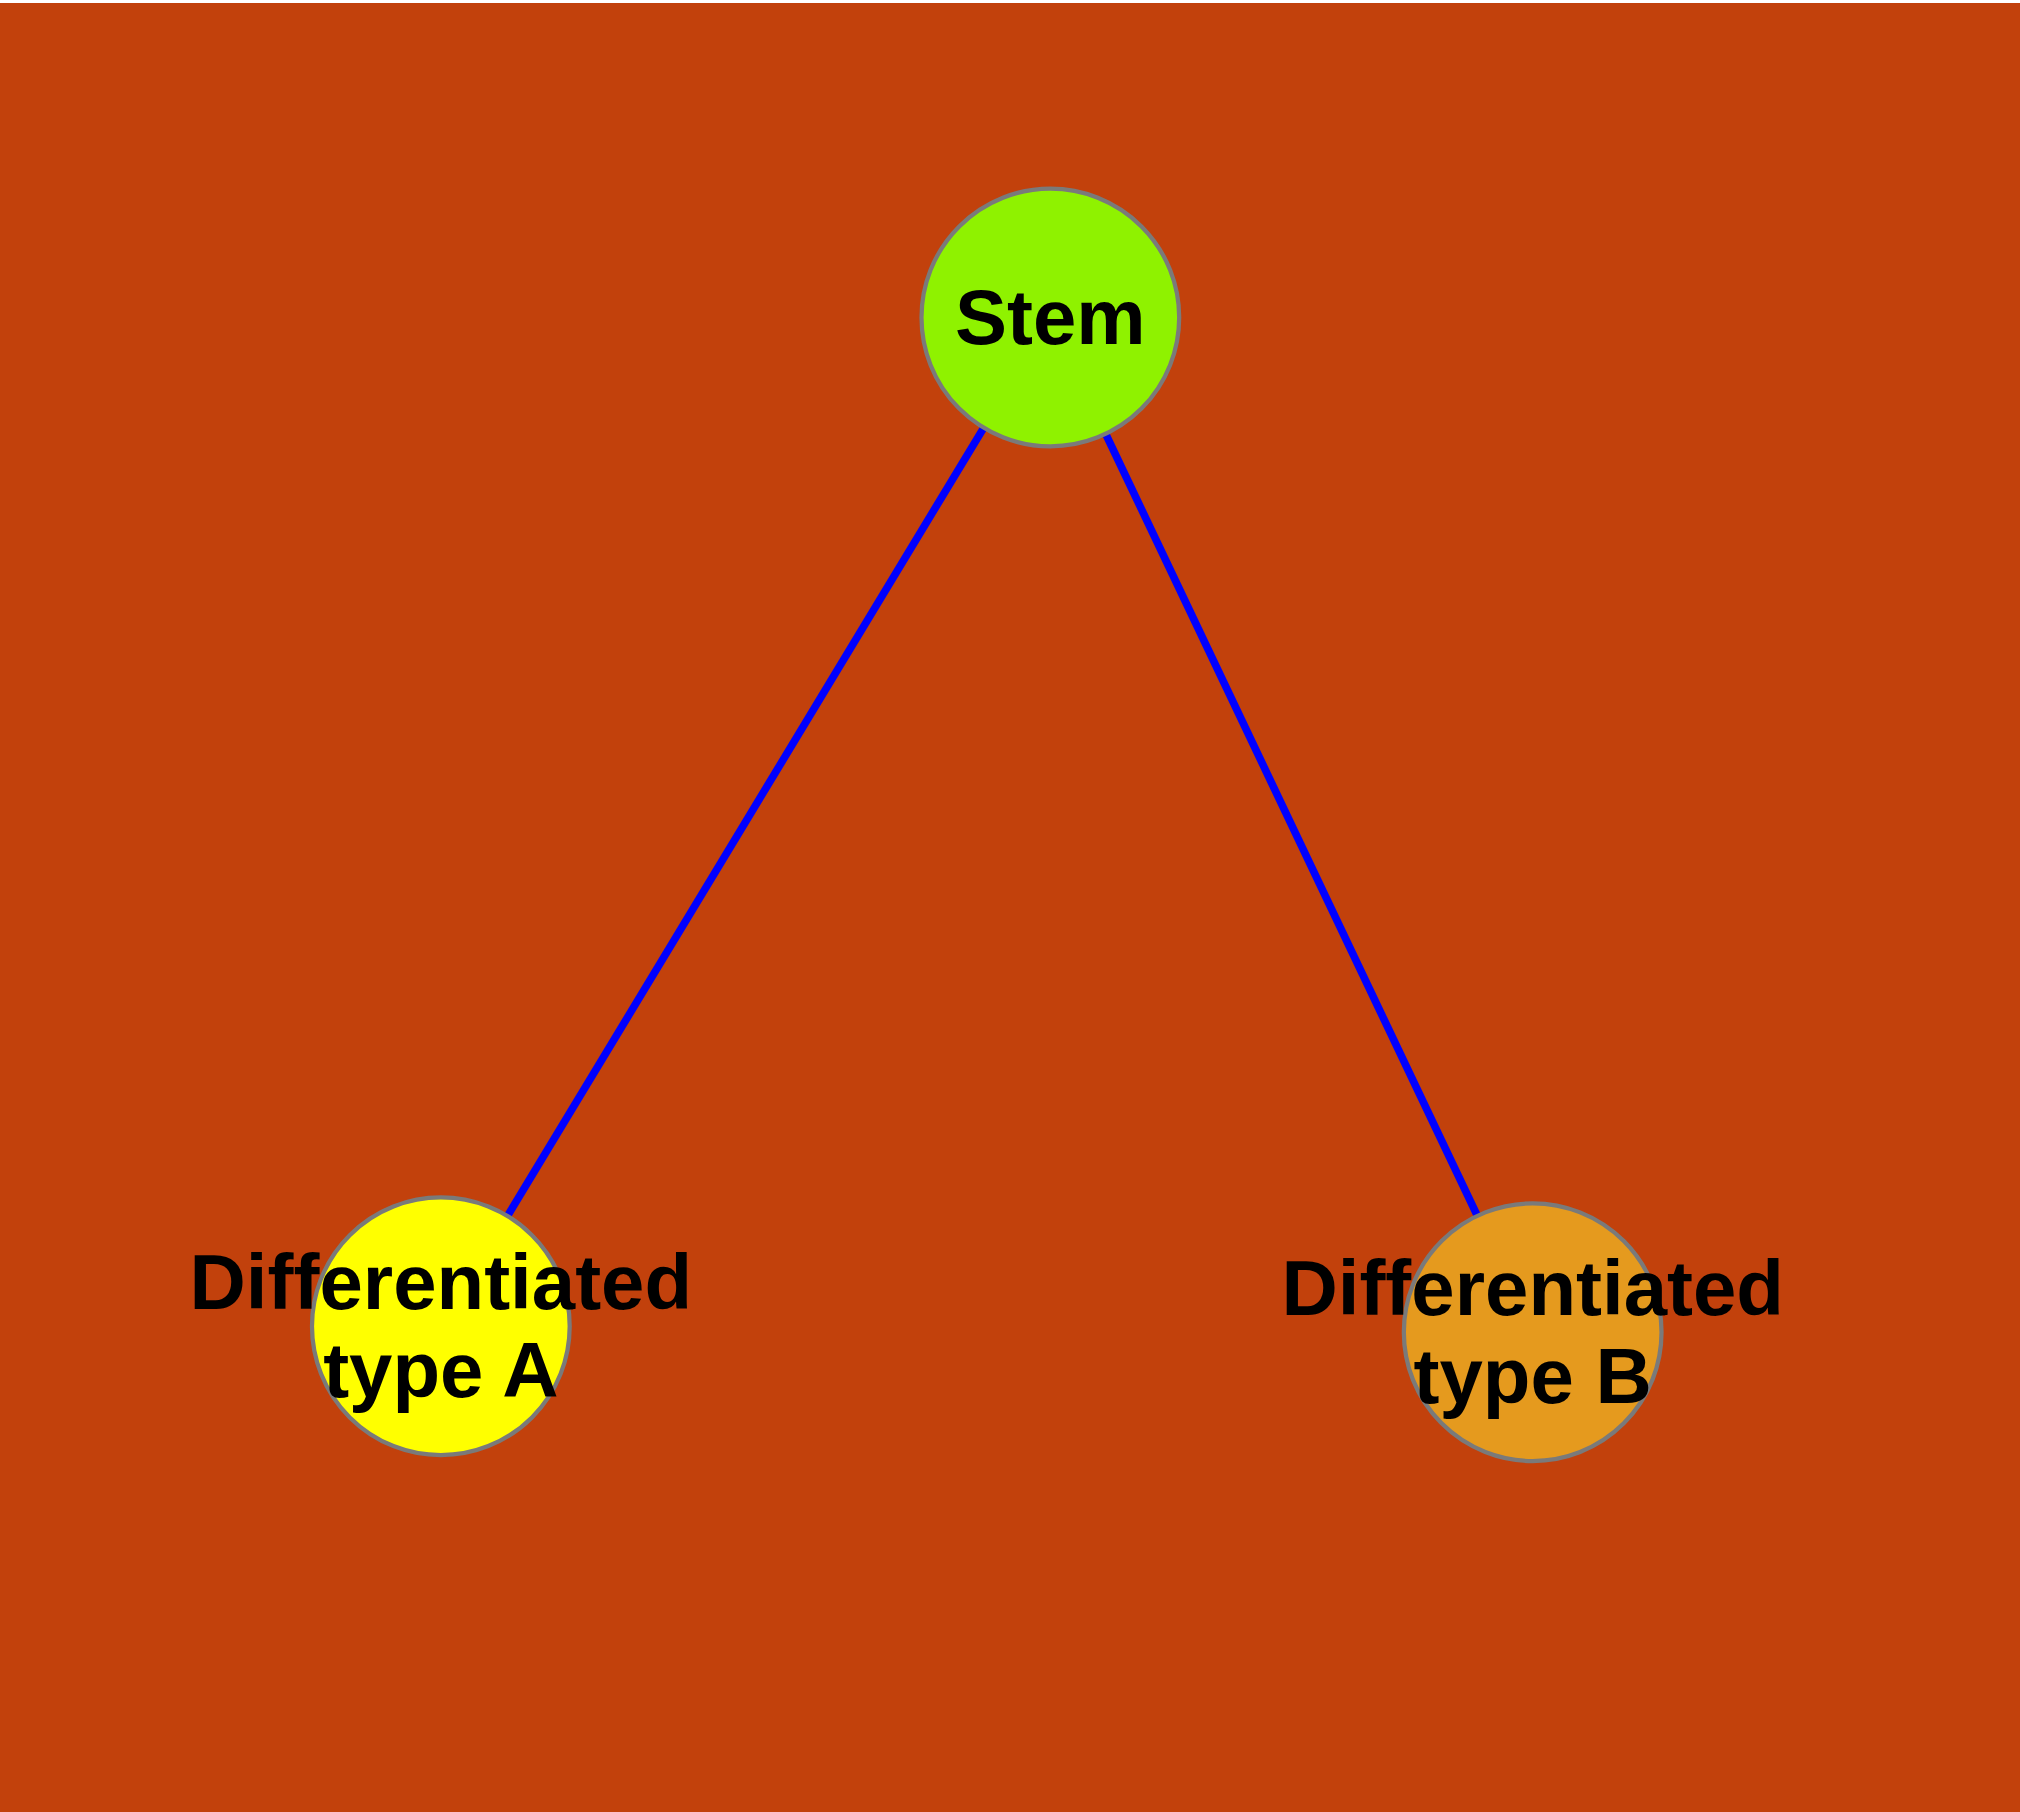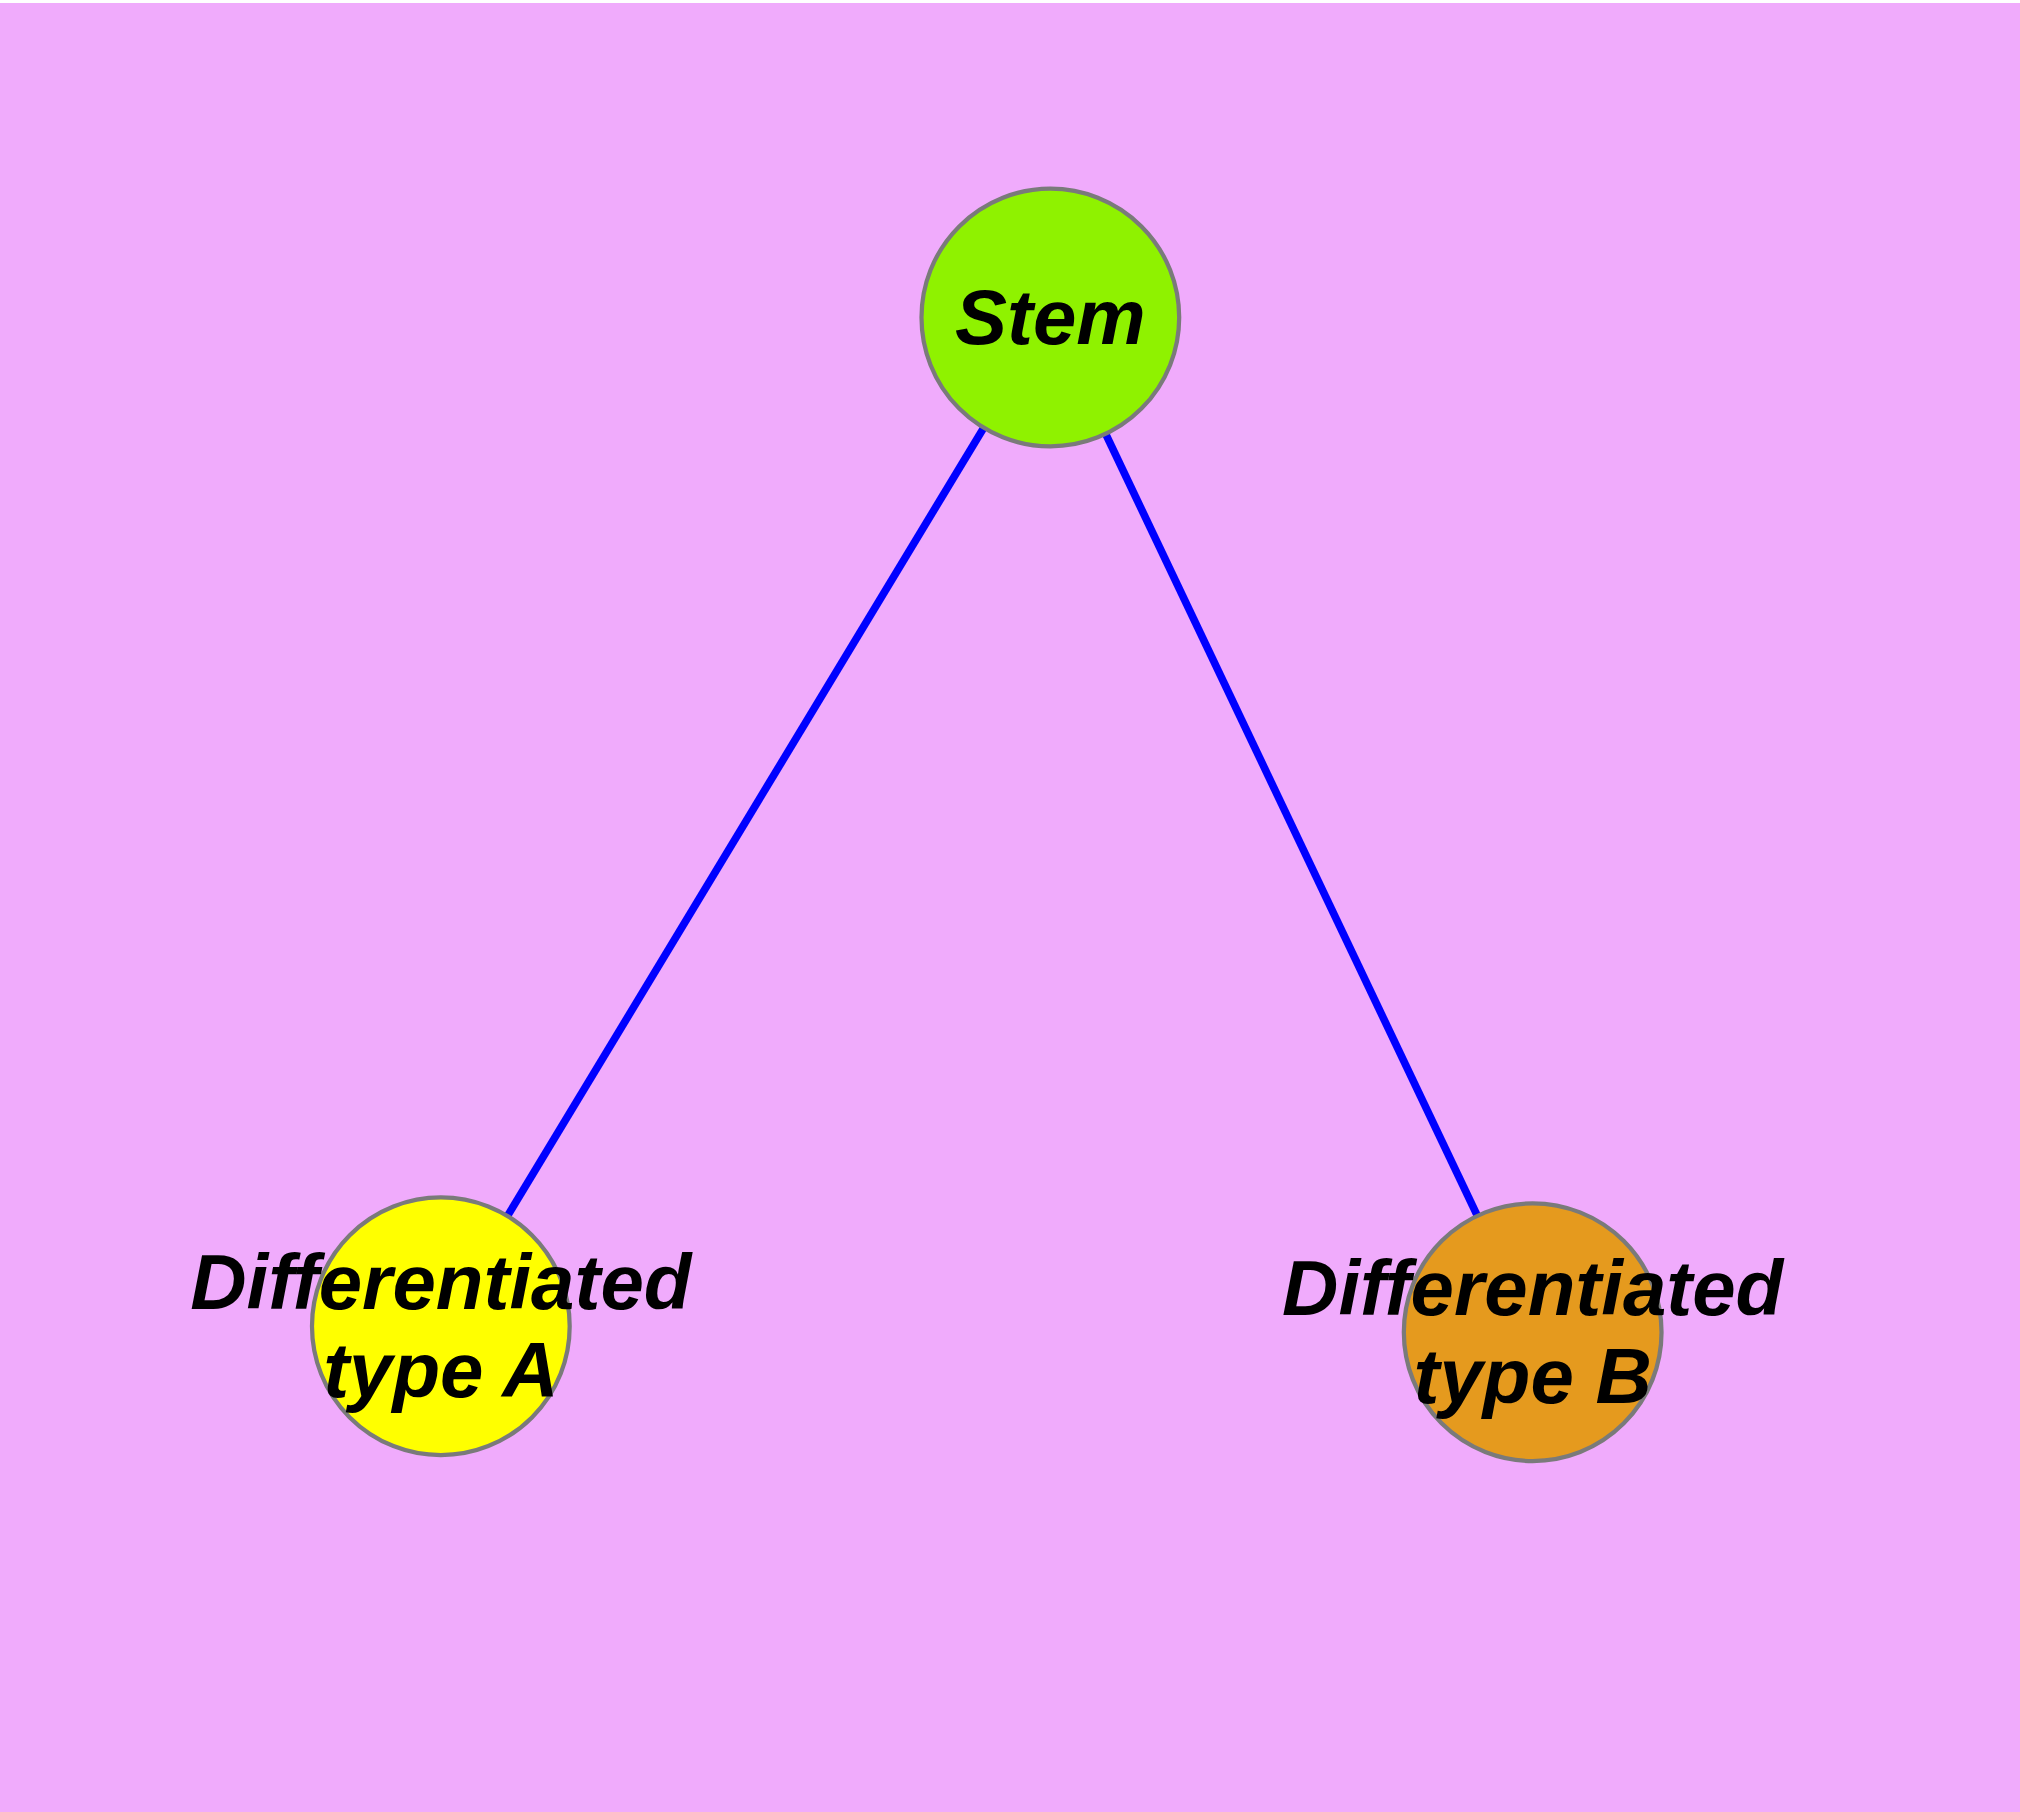--- a/index.html
+++ b/index.html
@@ -34,21 +34,21 @@
     height: 1809px;
   }
   text.node-label {
     font-family: "Liberation Sans", sans-serif;
     font-weight: bold;
   }
 </style>
 </head>
 <body>
 
-<div class="page" style="background: #f0abfc; font-style: italic;">
+<div class="page" style="background: #c2410c;">
   <div class="top-strip" style="background: rgb(255, 255, 255);"></div>
   <div class="canvas-area">
     <svg id="graph" viewBox="0 4 2384 2134" xmlns="http://www.w3.org/2000/svg">
         <line x1="1239" y1="375" x2="520" y2="1565" stroke="#0000FF" stroke-width="9"></line>
         <line x1="1239" y1="375" x2="1808" y2="1572" stroke="#0000FF" stroke-width="9"></line>
         <circle cx="1239" cy="375" r="152" fill="#8FF200" stroke="#7A7A7A" stroke-width="5"></circle>
         <circle cx="520" cy="1565" r="152" fill="#FFFF00" stroke="#7A7A7A" stroke-width="5"></circle>
         <circle cx="1808" cy="1572" r="152" fill="#E59A1E" stroke="#7A7A7A" stroke-width="5"></circle>
         <text class="node-label" text-anchor="middle" fill="#000000" font-size="92"><tspan x="1239" y="375" dominant-baseline="central">Stem</tspan></text>
         <text class="node-label" text-anchor="middle" fill="#000000" font-size="92"><tspan x="520" y="1513" dominant-baseline="central">Differentiated</tspan><tspan x="520" y="1617" dominant-baseline="central">type A</tspan></text>

